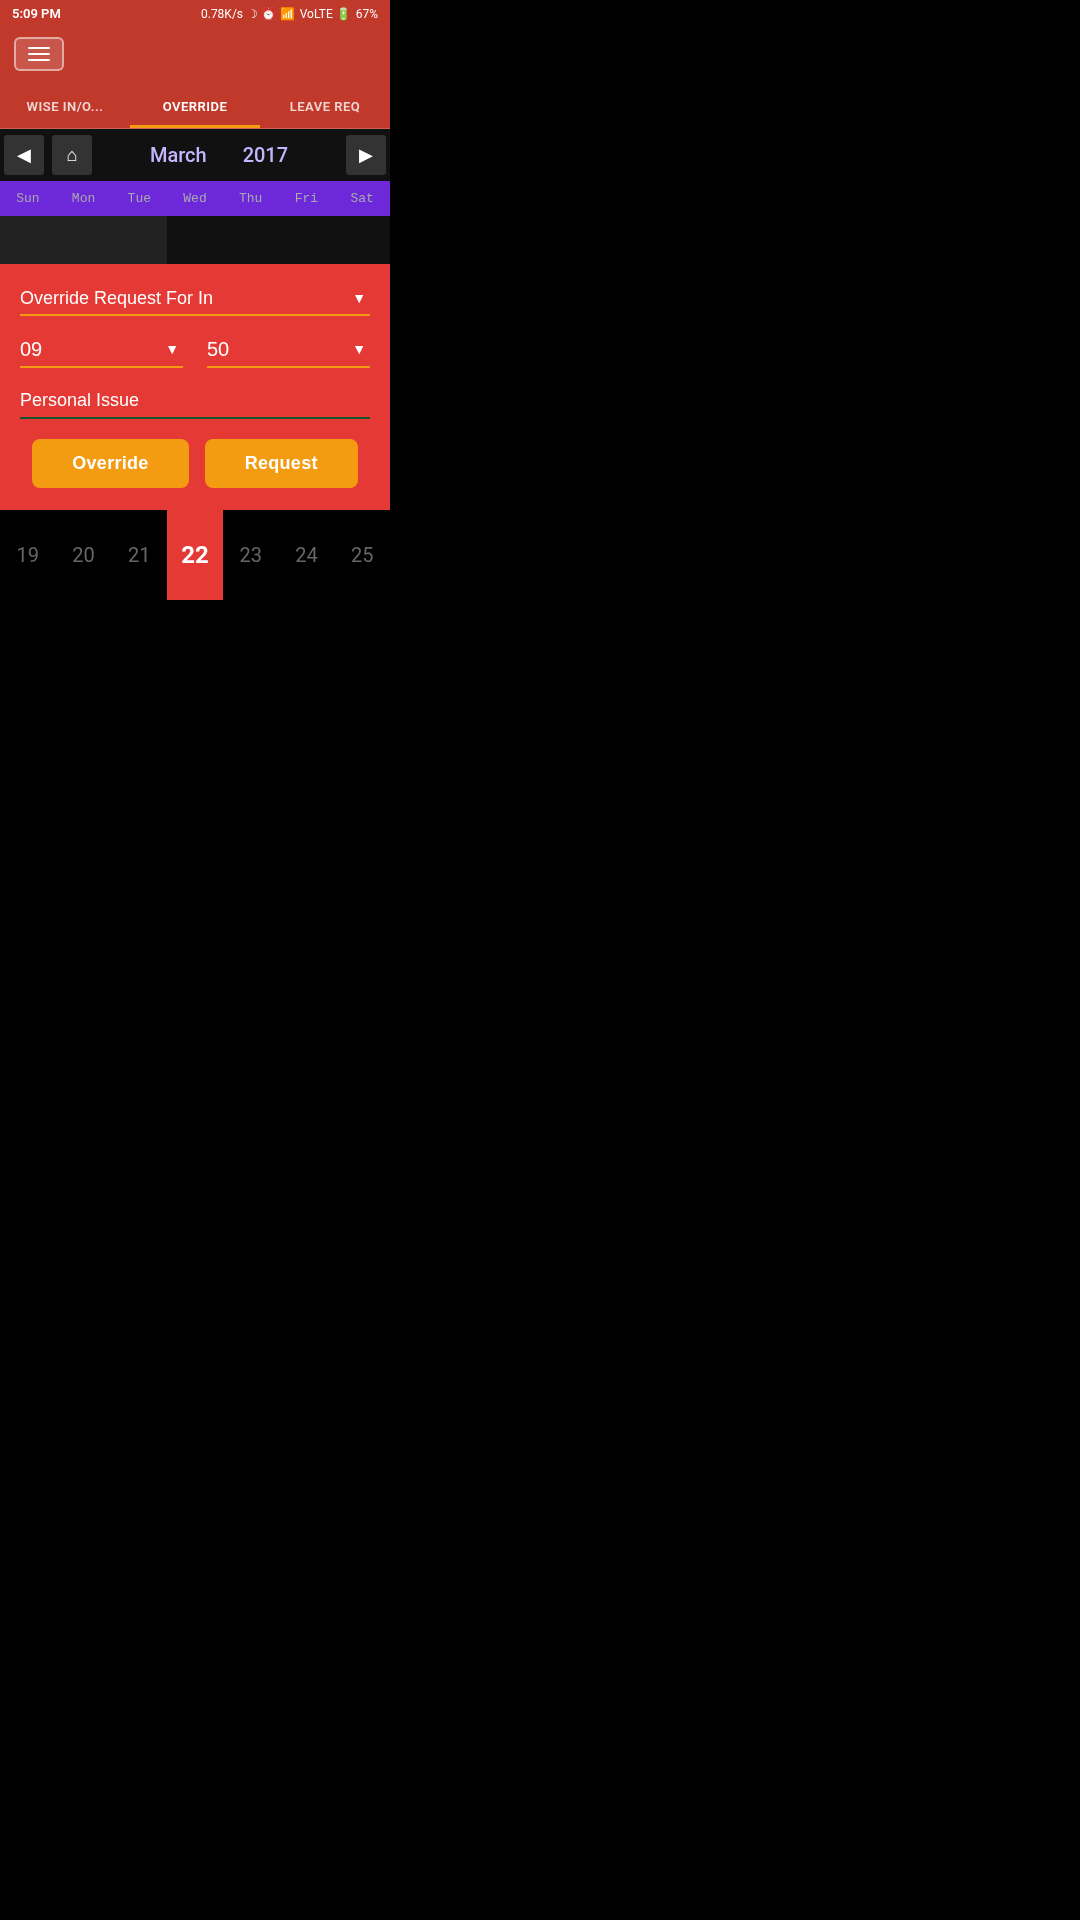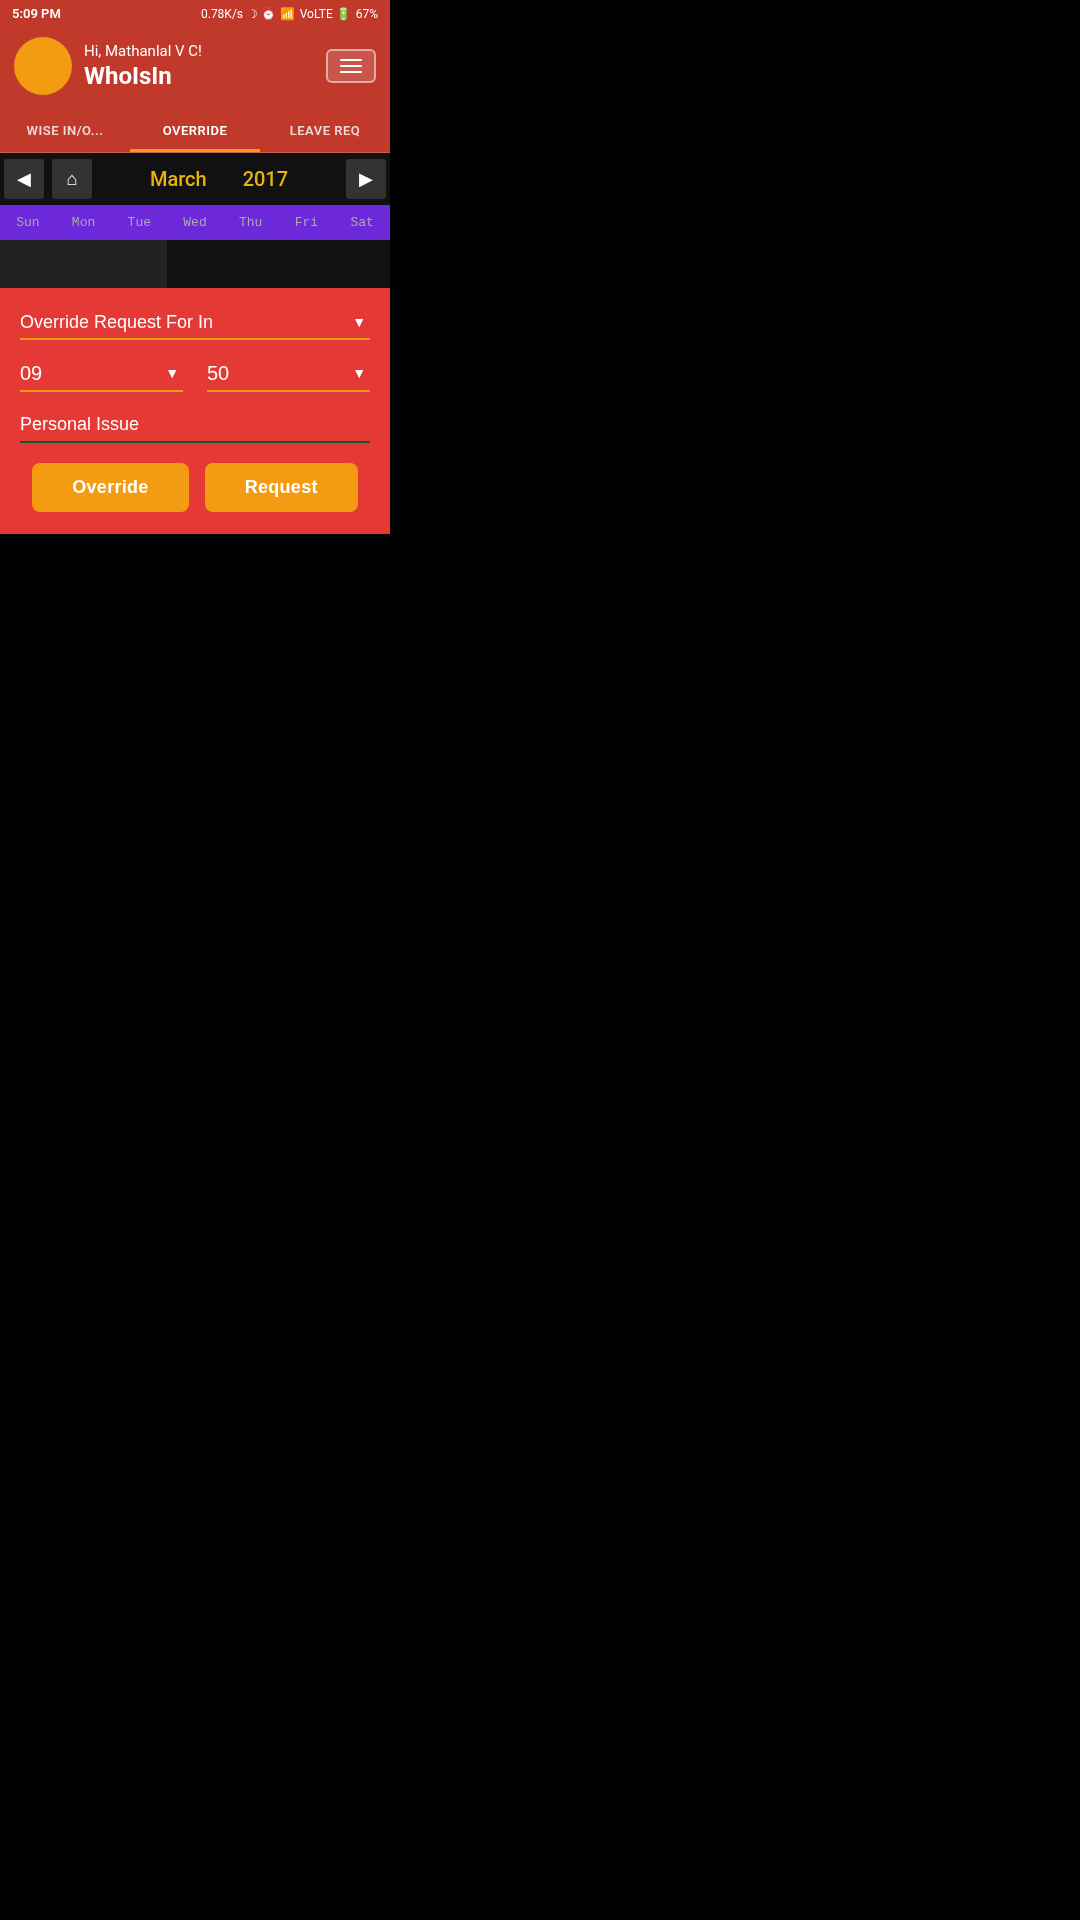--- a/index.html
+++ b/index.html
@@ -96,21 +96,21 @@
       cursor: pointer;
       margin: 0 4px;
       border-radius: 3px;
     }
     .cal-month-year {
       flex: 1;
       display: flex;
       justify-content: center;
       align-items: center;
       gap: 36px;
-      color: #eab308;
+      color: #c4b5fd;
       font-size: 20px;
       font-weight: 500;
     }
     .cal-month { }
     .cal-year { }
 
     
     .cal-days-header {
       background: #6d28d9;
       display: grid;
@@ -269,27 +269,20 @@
     <span>☽</span>
     <span>⏰</span>
     <span>📶</span>
     <span>VoLTE</span>
     <span>🔋</span>
     <span>67%</span>
   </div>
 </div>
 
 <div class="header">
-  <div class="header-left">
-    <div class="avatar"></div>
-    <div class="header-text">
-      <div class="header-greeting">Hi, Mathanlal V C!</div>
-      <div class="header-appname">WhoIsIn</div>
-    </div>
-  </div>
   <button class="menu-button">
     <div class="menu-line"></div>
     <div class="menu-line"></div>
     <div class="menu-line"></div>
   </button>
 </div>
 
 <div class="tabs">
   <div class="tab">
     <span>WISE IN/O...</span>
@@ -377,14 +370,23 @@
   </div>
 
   <div class="action-buttons">
     <button class="btn-override">Override</button>
     <button class="btn-cancel">Request</button>
   </div>
 </div>
 
 <div class="cal-grid">
 
+  <div class="cal-week">
+    <div class="cal-cell">19</div>
+    <div class="cal-cell">20</div>
+    <div class="cal-cell">21</div>
+    <div class="cal-cell selected">22</div>
+    <div class="cal-cell">23</div>
+    <div class="cal-cell">24</div>
+    <div class="cal-cell">25</div>
+  </div>
 
 </div>
 
 </body></html>

